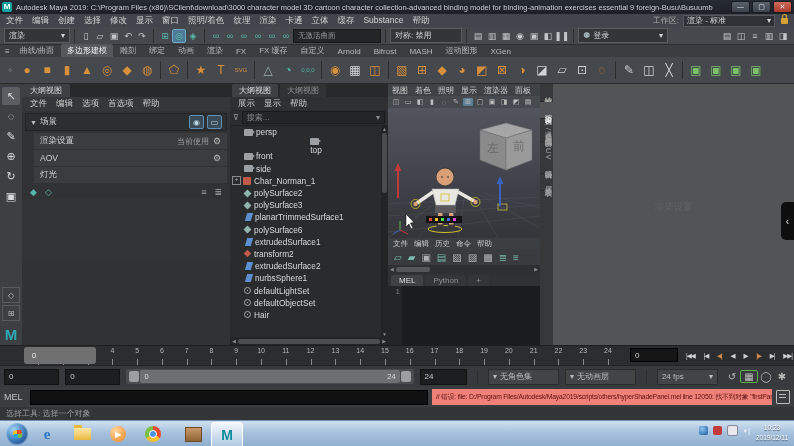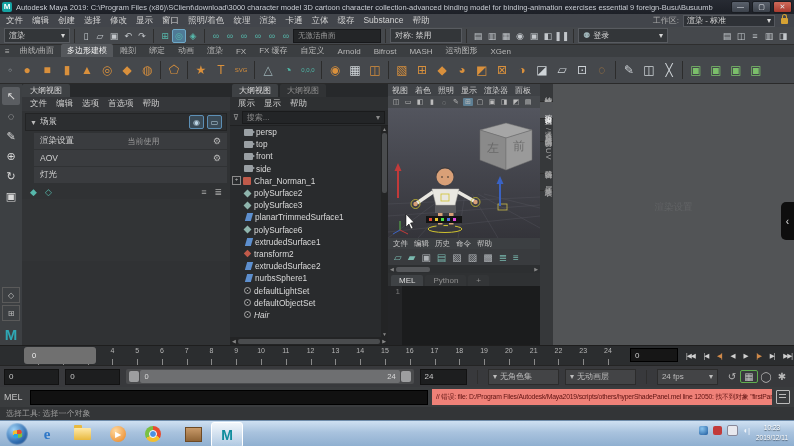--- a/index.html
+++ b/index.html
@@ -54,21 +54,21 @@
 
   
   #rendersetup{left:22px;top:0;width:208px;height:261px;background:#303234;border-right:1px solid #222}
   .panel-tabrow{height:13px;background:#27292b;display:flex;align-items:flex-end}
   .panel-tab{background:#3e4144;color:#d8d8d8;font-size:8px;padding:1px 8px;border-radius:2px 2px 0 0;white-space:nowrap}
   .mini-menus{height:14px;display:flex;align-items:center;gap:9px;padding:0 8px;background:#35373a;font-size:8.5px;color:#ccc}
   #scene-hdr{height:16px;margin:2px 3px;background:#2c2e30;border:1px solid #232425;display:flex;align-items:center;padding:0 4px;gap:3px}
   #scene-hdr .cap{font-size:8.5px;color:#d5d5d5;flex:1}
   .blue-ic{width:13px;height:12px;border:1px solid #5d8fb5;border-radius:2px;background:#3a4a56;color:#bcd4e4;font-size:8px;display:flex;align-items:center;justify-content:center}
   .rs-row{height:16px;margin:1px 3px 1px 12px;background:#3a3c3f;display:flex;align-items:center;padding:0 6px;font-size:8.5px;color:#d0d0d0;gap:4px}
-  .rs-row .val{flex:1;text-align:center;color:#9a9a9a;font-size:8px}
+  .rs-row .val{flex:1;text-align:right;color:#9a9a9a;font-size:8px}
   .gear{color:#b8b8b8;font-size:9px}
   #rs-iconrow{height:15px;display:flex;align-items:center;padding:0 8px;gap:8px;font-size:9px;color:#56b8ab}
   #rs-iconrow .right{margin-left:auto;color:#aaa;display:flex;gap:8px}
   #layers-box{height:68px;margin:2px 4px;background:#242628;border:1px solid #1b1c1d;display:flex;flex-direction:column;align-items:center;justify-content:center;gap:3px}
   #layers-box .txt{color:#8f8f8f;font-size:8.5px}
   #prop-empty{height:62px;margin:0 0;background:#323436}
 
   
   #outliner{left:230px;top:0;width:158px;height:261px;background:#2a2c2e;border-right:1px solid #222;display:flex;flex-direction:column}
   #outl-tabs{height:13px;background:#27292b;display:flex;align-items:flex-end;gap:2px;padding-left:2px}
@@ -403,21 +403,21 @@
           <span>搜索...</span>
           <span>▾</span>
         </span>
     </div>
     <div id="outl-list">
       <div id="outl-rows">
           <div class="orow" style="padding-left: 14px;">
             <span class="oi oi-camera"></span>
             <span>persp</span>
           </div>
-          <div class="orow" style="padding-left: 14px;">
+          <div class="orow" style="padding-left: 14px; flex-direction: column;">
             <span class="oi oi-camera"></span>
             <span>top</span>
           </div>
           <div class="orow" style="padding-left: 14px;">
             <span class="oi oi-camera"></span>
             <span>front</span>
           </div>
           <div class="orow" style="padding-left: 14px;">
             <span class="oi oi-camera"></span>
             <span>side</span>
@@ -460,21 +460,21 @@
             <span>nurbsSphere1</span>
           </div>
           <div class="orow" style="padding-left: 14px;">
             <span class="oi oi-set"></span>
             <span>defaultLightSet</span>
           </div>
           <div class="orow" style="padding-left: 14px;">
             <span class="oi oi-set"></span>
             <span>defaultObjectSet</span>
           </div>
-          <div class="orow" style="padding-left: 14px; font-style: italic;">
+          <div class="orow" style="padding-left: 14px;">
             <span class="oi oi-set"></span>
             <span>Hair</span>
           </div>
         </div>
       <div id="outl-vscroll">
           <span>▲</span>
           <span class="thumb"></span>
           <span style="margin-top:auto">▼</span>
         </div>
     </div>

